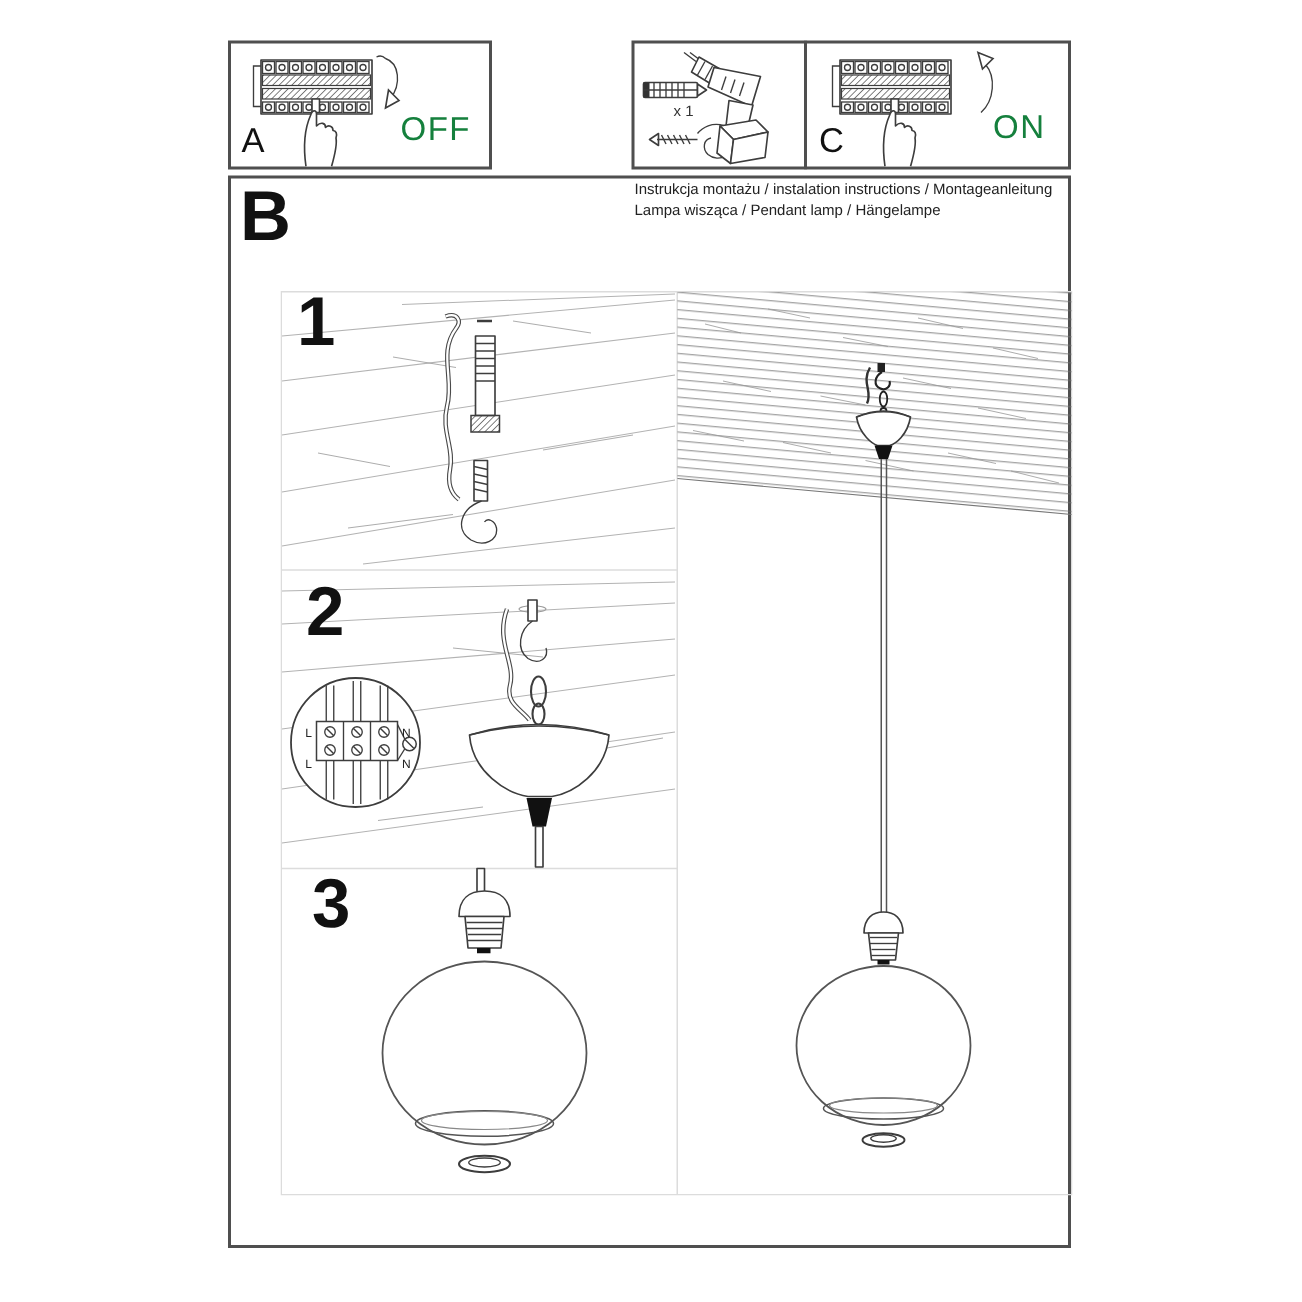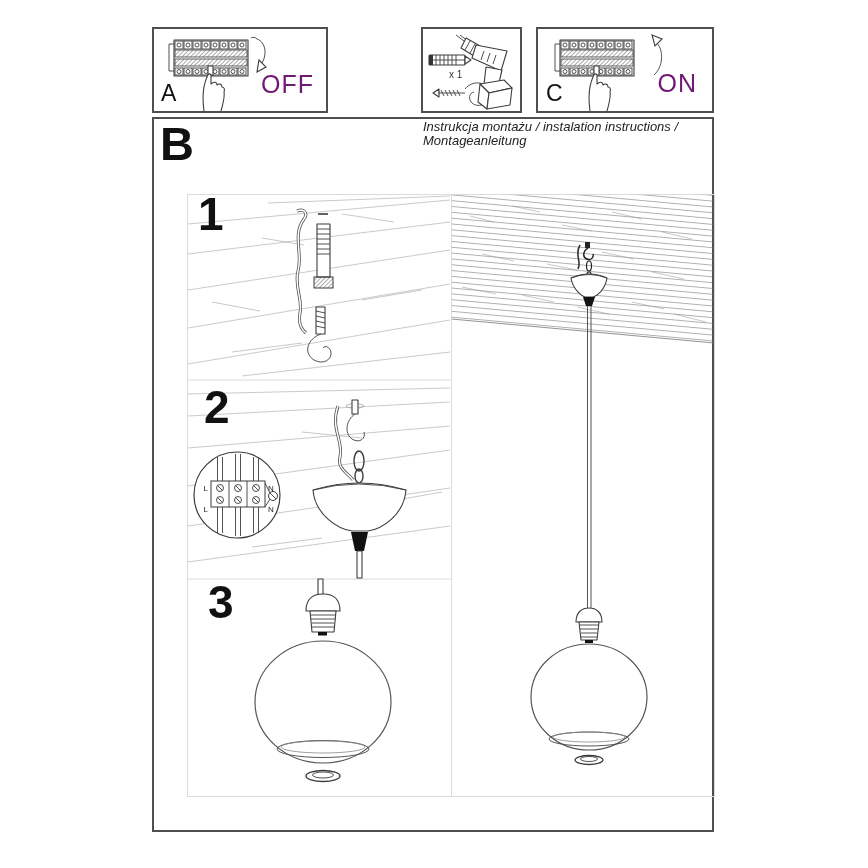--- a/index.html
+++ b/index.html
@@ -1,28 +1,28 @@
 <!DOCTYPE html>
 <html><head>
 <meta charset="utf-8">
 <style>
   html,body{margin:0;padding:0;background:#fff;}
   .page{position:relative;width:868px;height:868px;background:#ffffff;
         font-family:"Liberation Sans", sans-serif;color:#222;overflow:hidden;}
   .topbox{position:absolute;background:#fff;border:2px solid #4f4f4f;box-sizing:border-box;}
   #box-a{left:152px;top:27px;width:176px;height:86px;}
-  #box-tools{left:421px;top:27px;width:101px;height:86px;}
+  #box-tools{left:421px;top:27px;width:117px;height:86px;}
   #box-c{left:536px;top:27px;width:178px;height:86px;}
   #section-b-box{position:absolute;left:152px;top:117px;width:562px;height:715px;
         border:2px solid #4f4f4f;box-sizing:border-box;background:#fff;}
   .corner-label{position:absolute;font-size:23px;color:#111;}
-  .state-label{position:absolute;font-size:25px;color:#701a75;letter-spacing:1px;}
+  .state-label{position:absolute;font-size:22px;color:#15803d;letter-spacing:1px;}
   #b-letter{position:absolute;left:6px;top:1px;font-size:47px;font-weight:bold;color:#111;line-height:1;}
   #instructions{position:absolute;left:421px;top:118px;width:300px;
-        font-size:13px;line-height:13.8px;color:#222;font-style:italic;}
+        font-size:10px;line-height:13.8px;color:#222;}
   #illustration{position:absolute;left:33px;top:75px;width:528px;height:603px;}
   .qty-label{position:absolute;left:26px;top:40px;font-size:10px;color:#333;}
   svg{display:block;}
   .outline{fill:#ffffff;stroke:#3d3d3d;stroke-width:1.1;stroke-linejoin:round;}
   .thin{fill:none;stroke:#3d3d3d;stroke-width:0.9;}
   .ceilline{stroke:#b3b3b3;stroke-width:0.7;}
   .joint{stroke:#9a9a9a;stroke-width:0.55;}
   .stepnum{font-family:"Liberation Sans",sans-serif;font-weight:bold;font-size:46px;fill:#111;}
   .wirelabel{font-family:"Liberation Sans",sans-serif;font-size:8px;fill:#222;}
 </style>
@@ -191,20 +191,21 @@
     </svg>
     <span class="corner-label" style="left:8px;bottom:4px;">C</span>
     <span class="state-label" style="right:15px;bottom:13px;margin-left:44px;">ON</span>
   </div>
 
   <div id="section-b-box">
     <span id="b-letter">B</span>
 
     <div id="instructions" style="left:269px;top:1px;">
       <div>Instrukcja montażu / instalation instructions / Montageanleitung</div>
+      <div>Lampa wisząca / Pendant lamp / Hängelampe</div>
     </div>
 
     <svg id="illustration" viewBox="185 192 528 603">
       <defs>
         <pattern id="ceilHatch" width="10" height="5.8" patternUnits="userSpaceOnUse" patternTransform="rotate(5.2)">
           <line x1="0" y1="0.5" x2="10" y2="0.5" stroke="#6f6f6f" stroke-width="0.55"></line>
         </pattern>
         <clipPath id="rp">
             <rect x="449.5" y="192.5" width="263" height="602"></rect>
           </clipPath>

